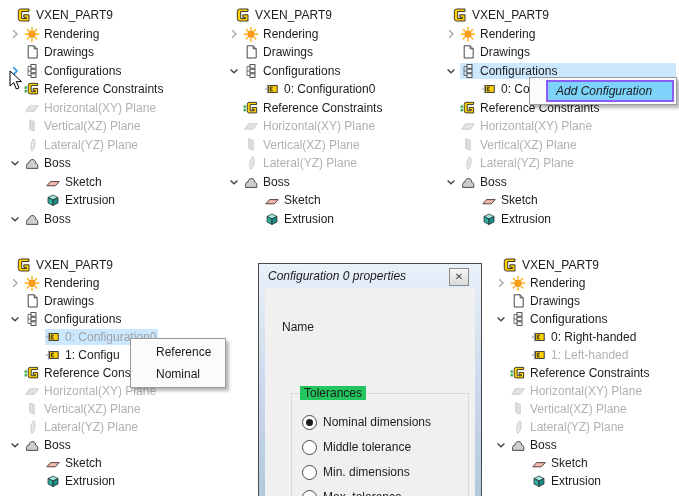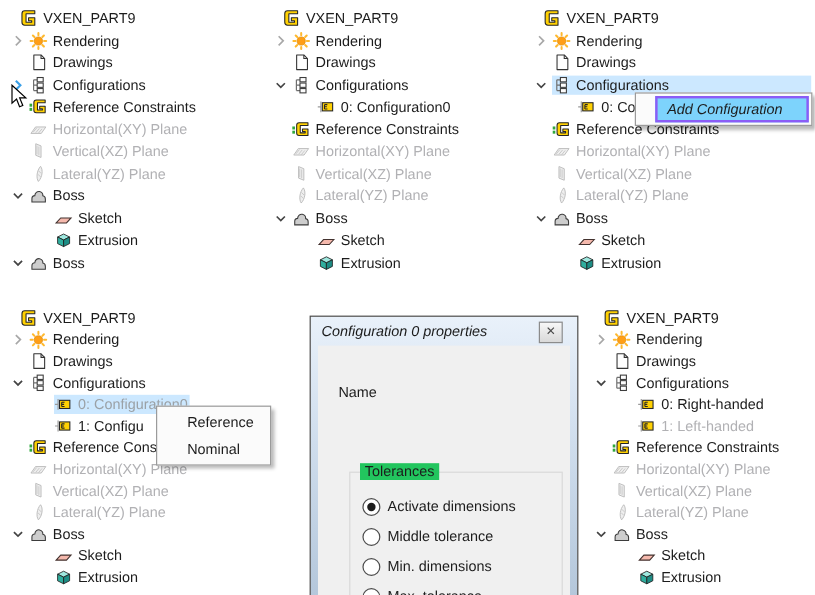--- a/index.html
+++ b/index.html
@@ -925,21 +925,21 @@
   <div class="dlg-close">
     <span>✕</span>
   </div>
   <div class="dlg-body">
     <div class="dlg-name-label">Name</div>
     <div class="group">
       <span class="group-label">Tolerances</span>
       <div id="radios">
           <div class="radio" style="top: 20px;">
             <span class="rb on"></span>
-            <span>Activate dimensions</span>
+            <span>Nominal dimensions</span>
           </div>
           <div class="radio" style="top: 45px;">
             <span class="rb"></span>
             <span>Middle tolerance</span>
           </div>
           <div class="radio" style="top: 70px;">
             <span class="rb"></span>
             <span>Min. dimensions</span>
           </div>
           <div class="radio" style="top: 95px;">

